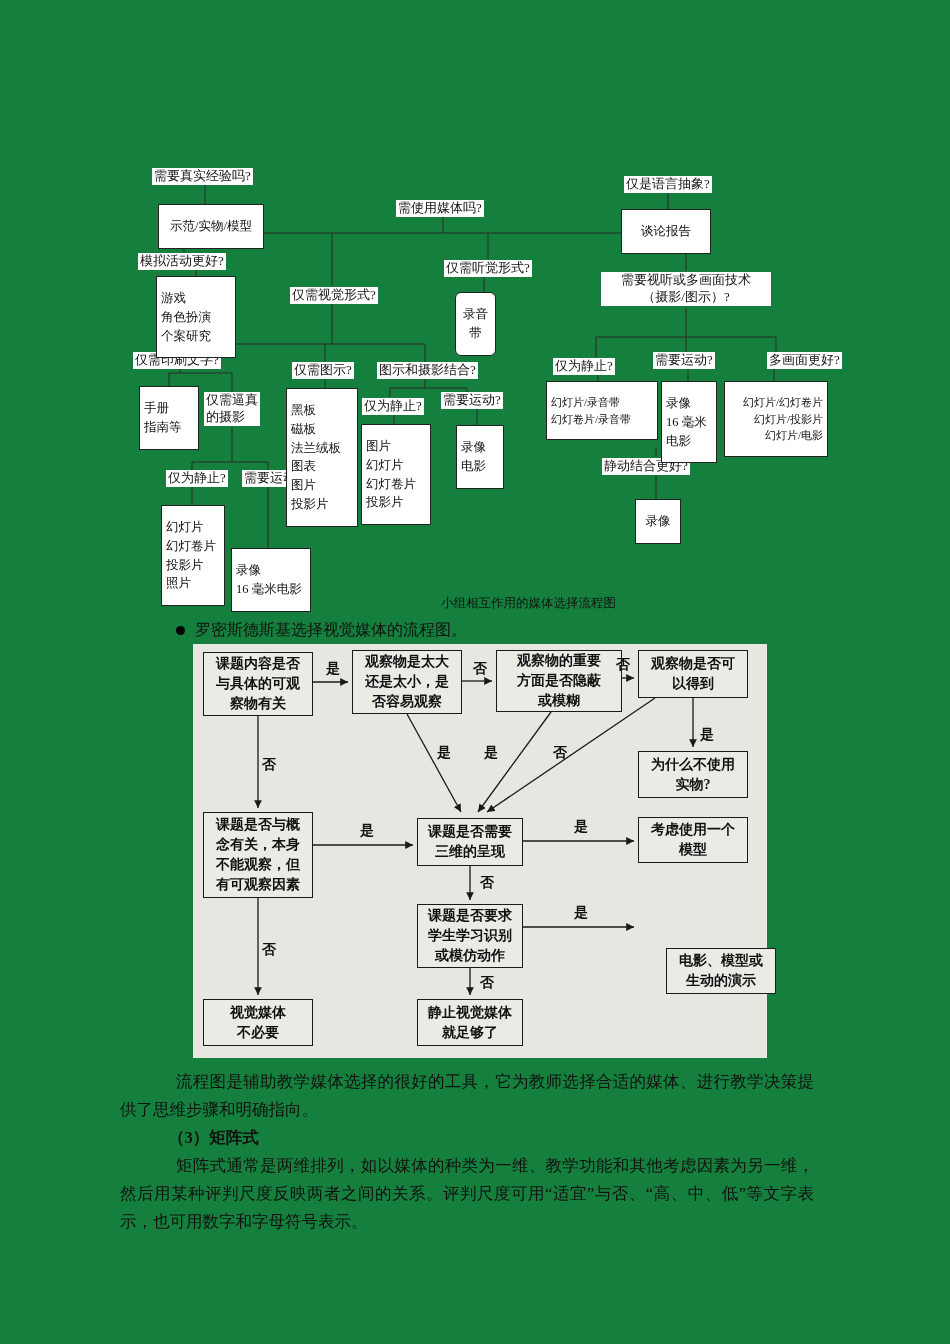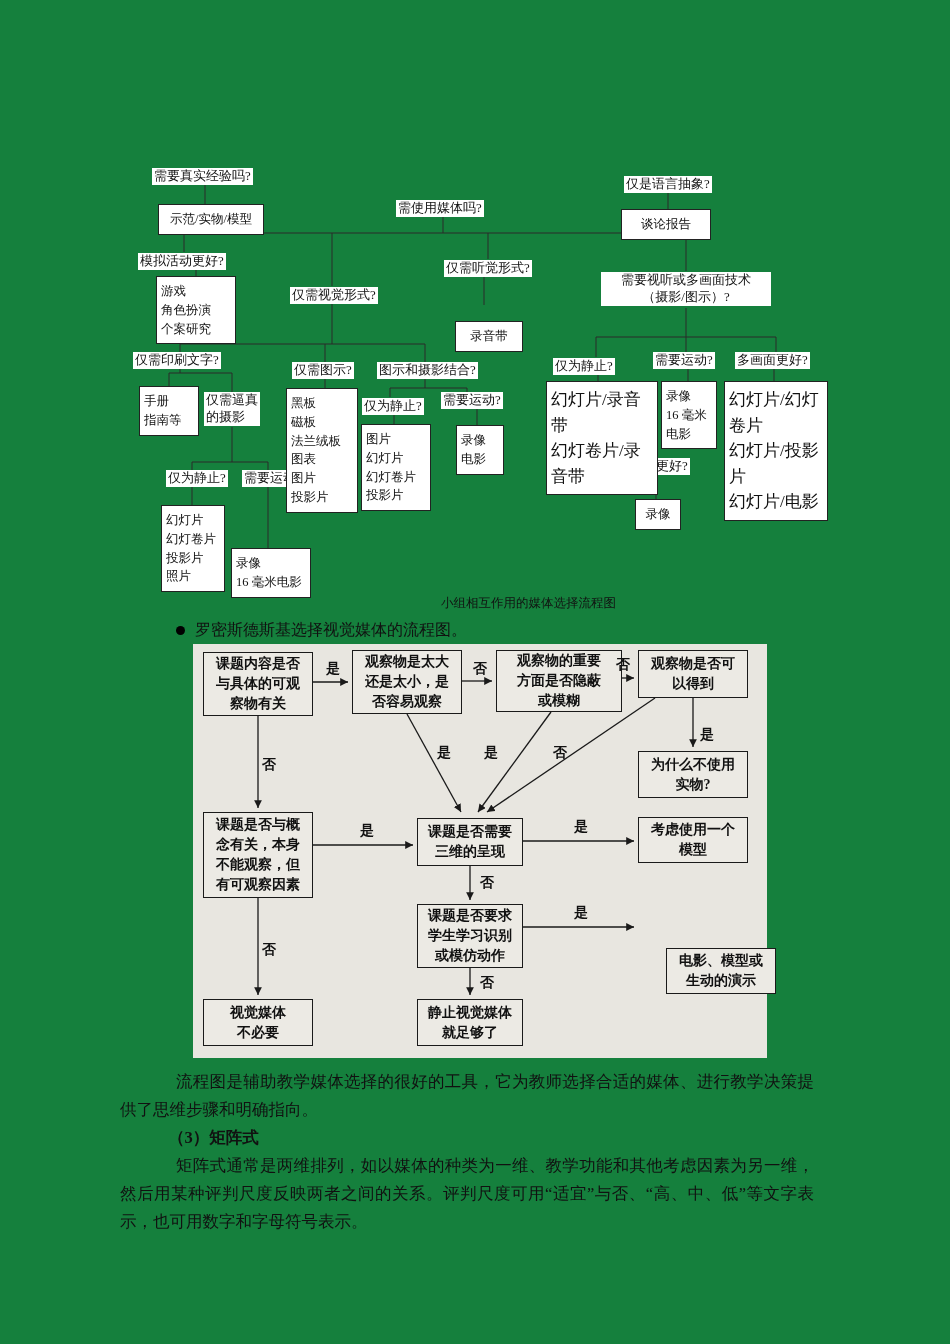--- a/index.html
+++ b/index.html
@@ -9,23 +9,23 @@
     font-family:"Liberation Serif", serif; color:#111; overflow:hidden;
   }
   svg.connectors { position:absolute; left:0; top:0; z-index:1; }
   .c2bg { position:absolute; left:193px; top:644px; width:574px; height:414px;
           background:#e8e6e0; z-index:0; }
   
   .flabel { position:absolute; font-size:13px; line-height:1.3; white-space:pre-line;
             background:#fff; padding:0 2px; z-index:2; }
   .flabel.center { text-align:center; }
   .fbox { position:absolute; border:1px solid #222; background:#fff; font-size:12.5px;
-          line-height:1.5; padding:5px 4px; white-space:pre-line; z-index:2; }
+          line-height:1.5; padding:12px 4px; white-space:pre-line; z-index:2; }
   .fbox.center { text-align:center; }
-  .fbox.small { font-size:17px;font-family:Liberation Serif, serif; }
+  .fbox.small { font-size:11px;font-family:Liberation Serif, serif; }
   .caption { position:absolute; font-size:12.5px; z-index:2; }
   
   .c2box { position:absolute; border:1.5px solid #1a1a1a; background:#eceae4;
            font-weight:bold; font-size:14px; line-height:1.42; text-align:center;
            white-space:pre-line; z-index:2; display:flex; align-items:center;
            justify-content:center; padding:2px; }
   .c2label { position:absolute; font-weight:bold; font-size:14px; z-index:2; }
   
   .bullet-line { position:absolute; left:176px; top:620px; display:flex;
                  align-items:center; gap:10px; font-size:16px; z-index:2; }
@@ -120,51 +120,51 @@
 （摄影/图示）?</div>
   <div class="flabel" style="left:133px;top:352px;">仅需印刷文字?</div>
   <div class="flabel" style="left:292px;top:362px;">仅需图示?</div>
   <div class="flabel" style="left:377px;top:362px;text-align:right;">图示和摄影结合?</div>
   <div class="flabel" style="left:204px;top:392px;">仅需逼真
 的摄影</div>
   <div class="flabel" style="left:362px;top:398px;">仅为静止?</div>
   <div class="flabel" style="left:441px;top:392px;">需要运动?</div>
   <div class="flabel" style="left:553px;top:358px;">仅为静止?</div>
   <div class="flabel" style="left:653px;top:352px;">需要运动?</div>
-  <div class="flabel" style="left:735px;top:352px;">多画面更好?</div>
+  <div class="flabel" style="left:767px;top:352px;">多画面更好?</div>
   <div class="flabel" style="left:602px;top:458px;">静动结合更好?</div>
   <div class="flabel" style="left:166px;top:470px;">仅为静止?</div>
   <div class="flabel" style="left:242px;top:470px;">需要运动?</div>
 
   <div class="fbox center" style="left:158px;top:204px;width:106px;">示范/实物/模型</div>
   <div class="fbox center" style="left:621px;top:209px;width:90px;">谈论报告</div>
   <div class="fbox" style="left:156px;top:276px;width:80px;">游戏
 角色扮演
 个案研究</div>
-  <div class="fbox center" style="left:455px;top:321px;width:68px;">录音带</div>
+  <div class="fbox center" style="left:455px;top:292px;width:41px;border-radius:6px;">录音带</div>
   <div class="fbox" style="left:139px;top:386px;width:60px;">手册
 指南等</div>
   <div class="fbox" style="left:286px;top:388px;width:72px;">黑板
 磁板
 法兰绒板
 图表
 图片
 投影片</div>
   <div class="fbox" style="left:361px;top:424px;width:70px;">图片
 幻灯片
 幻灯卷片
 投影片</div>
   <div class="fbox" style="left:456px;top:425px;width:48px;">录像
 电影</div>
   <div class="fbox small" style="left:546px;top:381px;width:112px;">幻灯片/录音带
 幻灯卷片/录音带</div>
   <div class="fbox" style="left:661px;top:381px;width:56px;">录像
 16 毫米
 电影</div>
-  <div class="fbox small" style="left:724px;top:381px;width:104px;">幻灯片/幻灯卷片
+  <div class="fbox small" style="left:724px;top:381px;width:104px;text-align:right;">幻灯片/幻灯卷片
 幻灯片/投影片
 幻灯片/电影</div>
   <div class="fbox center" style="left:635px;top:499px;width:46px;">录像</div>
   <div class="fbox" style="left:161px;top:505px;width:64px;">幻灯片
 幻灯卷片
 投影片
 照片</div>
   <div class="fbox" style="left:231px;top:548px;width:80px;">录像
 16 毫米电影</div>
 

